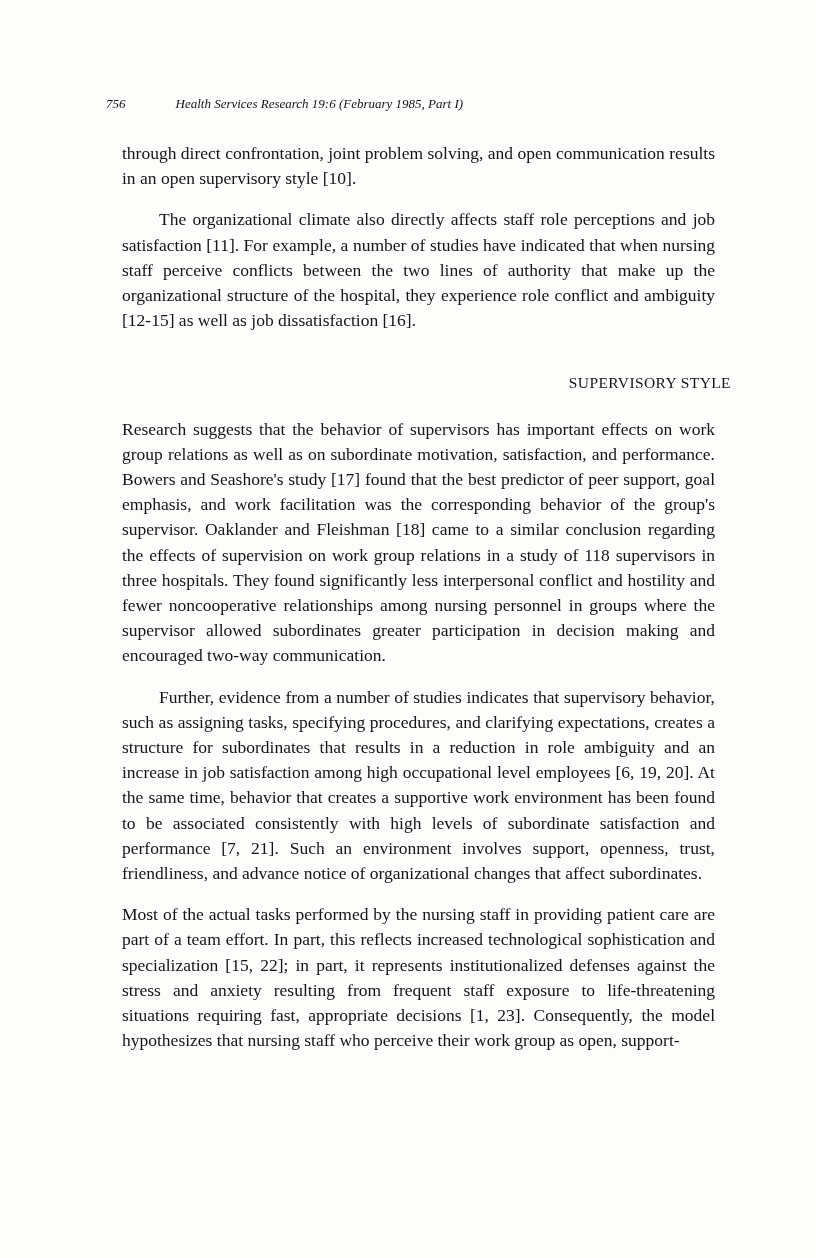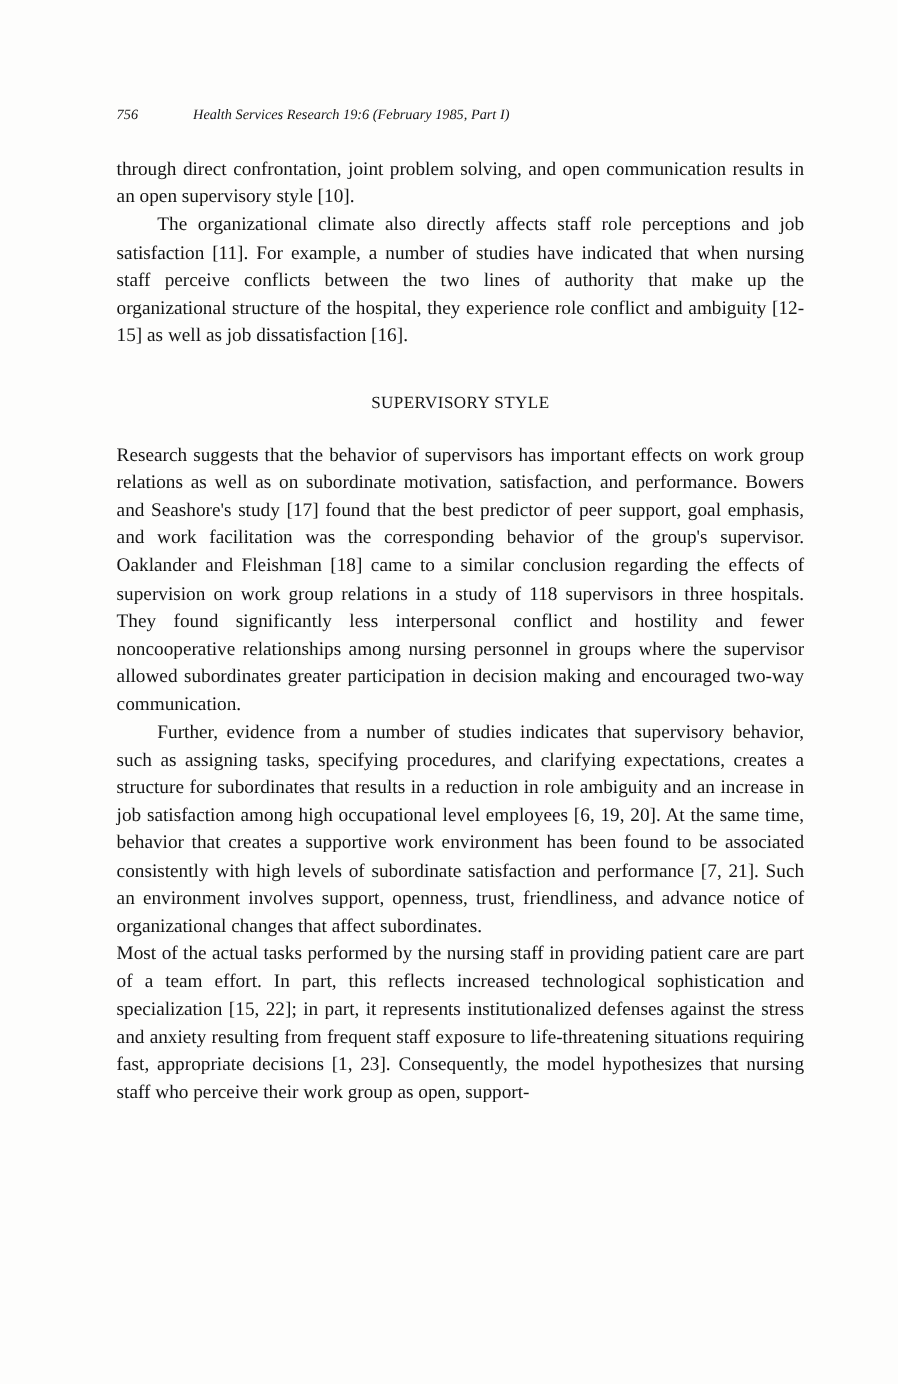--- a/index.html
+++ b/index.html
@@ -27,32 +27,32 @@
   }
   .running-head .pageno {
     display: inline-block;
     margin-right: 50px;
   }
   .body-text {
     font-size: 17.5px;
     line-height: 25.2px;
   }
   p.para {
-    margin: 0;
+    margin: 16px;
     text-align: justify;
   }
   p.para.indent {
     text-indent: 37px;
   }
   h2.section-heading {
     font-size: 15.5px;
     font-weight: normal;
     letter-spacing: 0.4px;
     margin: 37px 0 21px 0;
-    text-align: center;
+    text-align: right;
   }
 </style>
 </head>
 <body>
 
 <div class="scan-page">
 
   <div class="running-head">
     <span class="pageno">756</span><span>Health Services Research 19:6 (February 1985, Part I)</span>
   </div>

